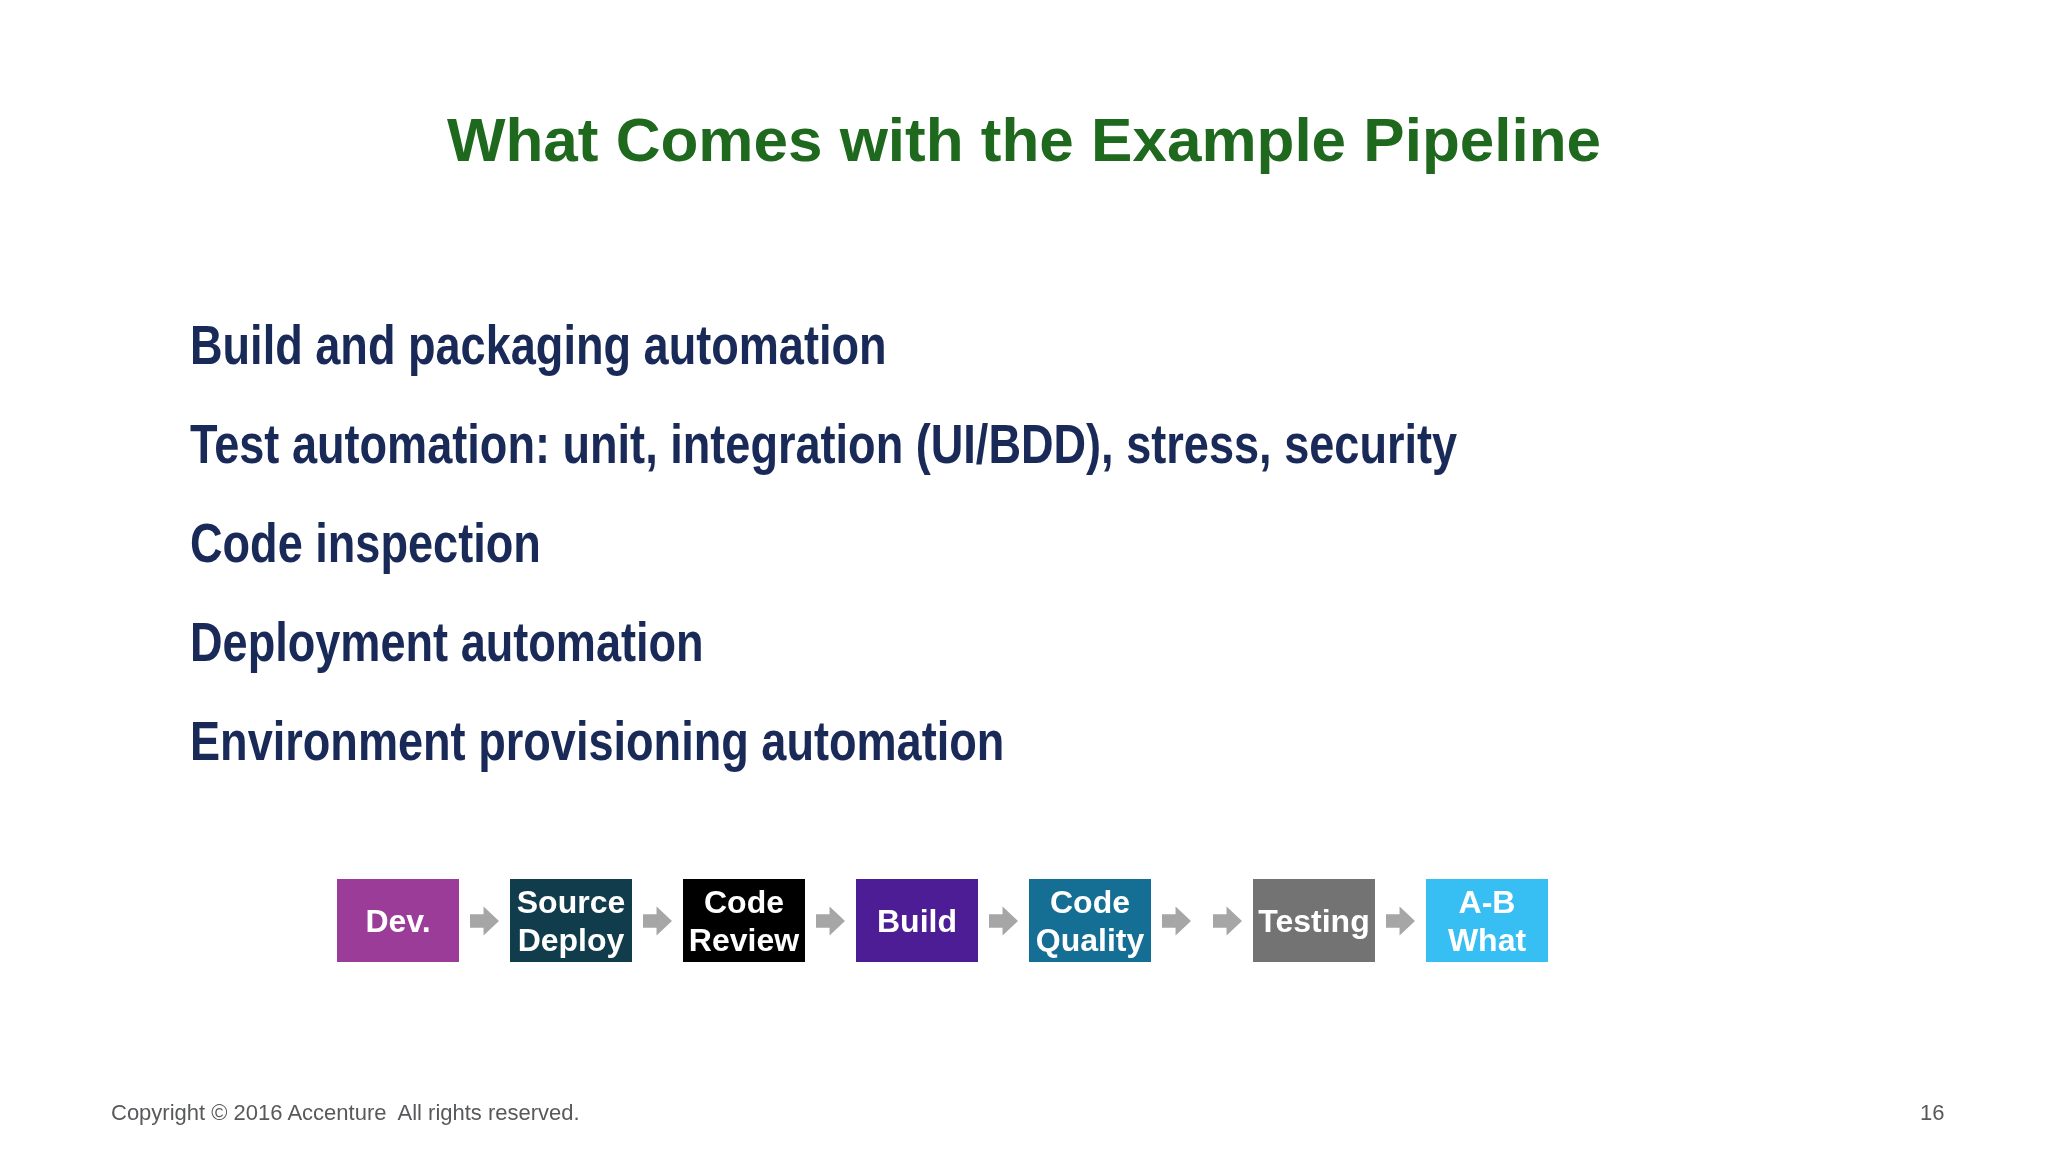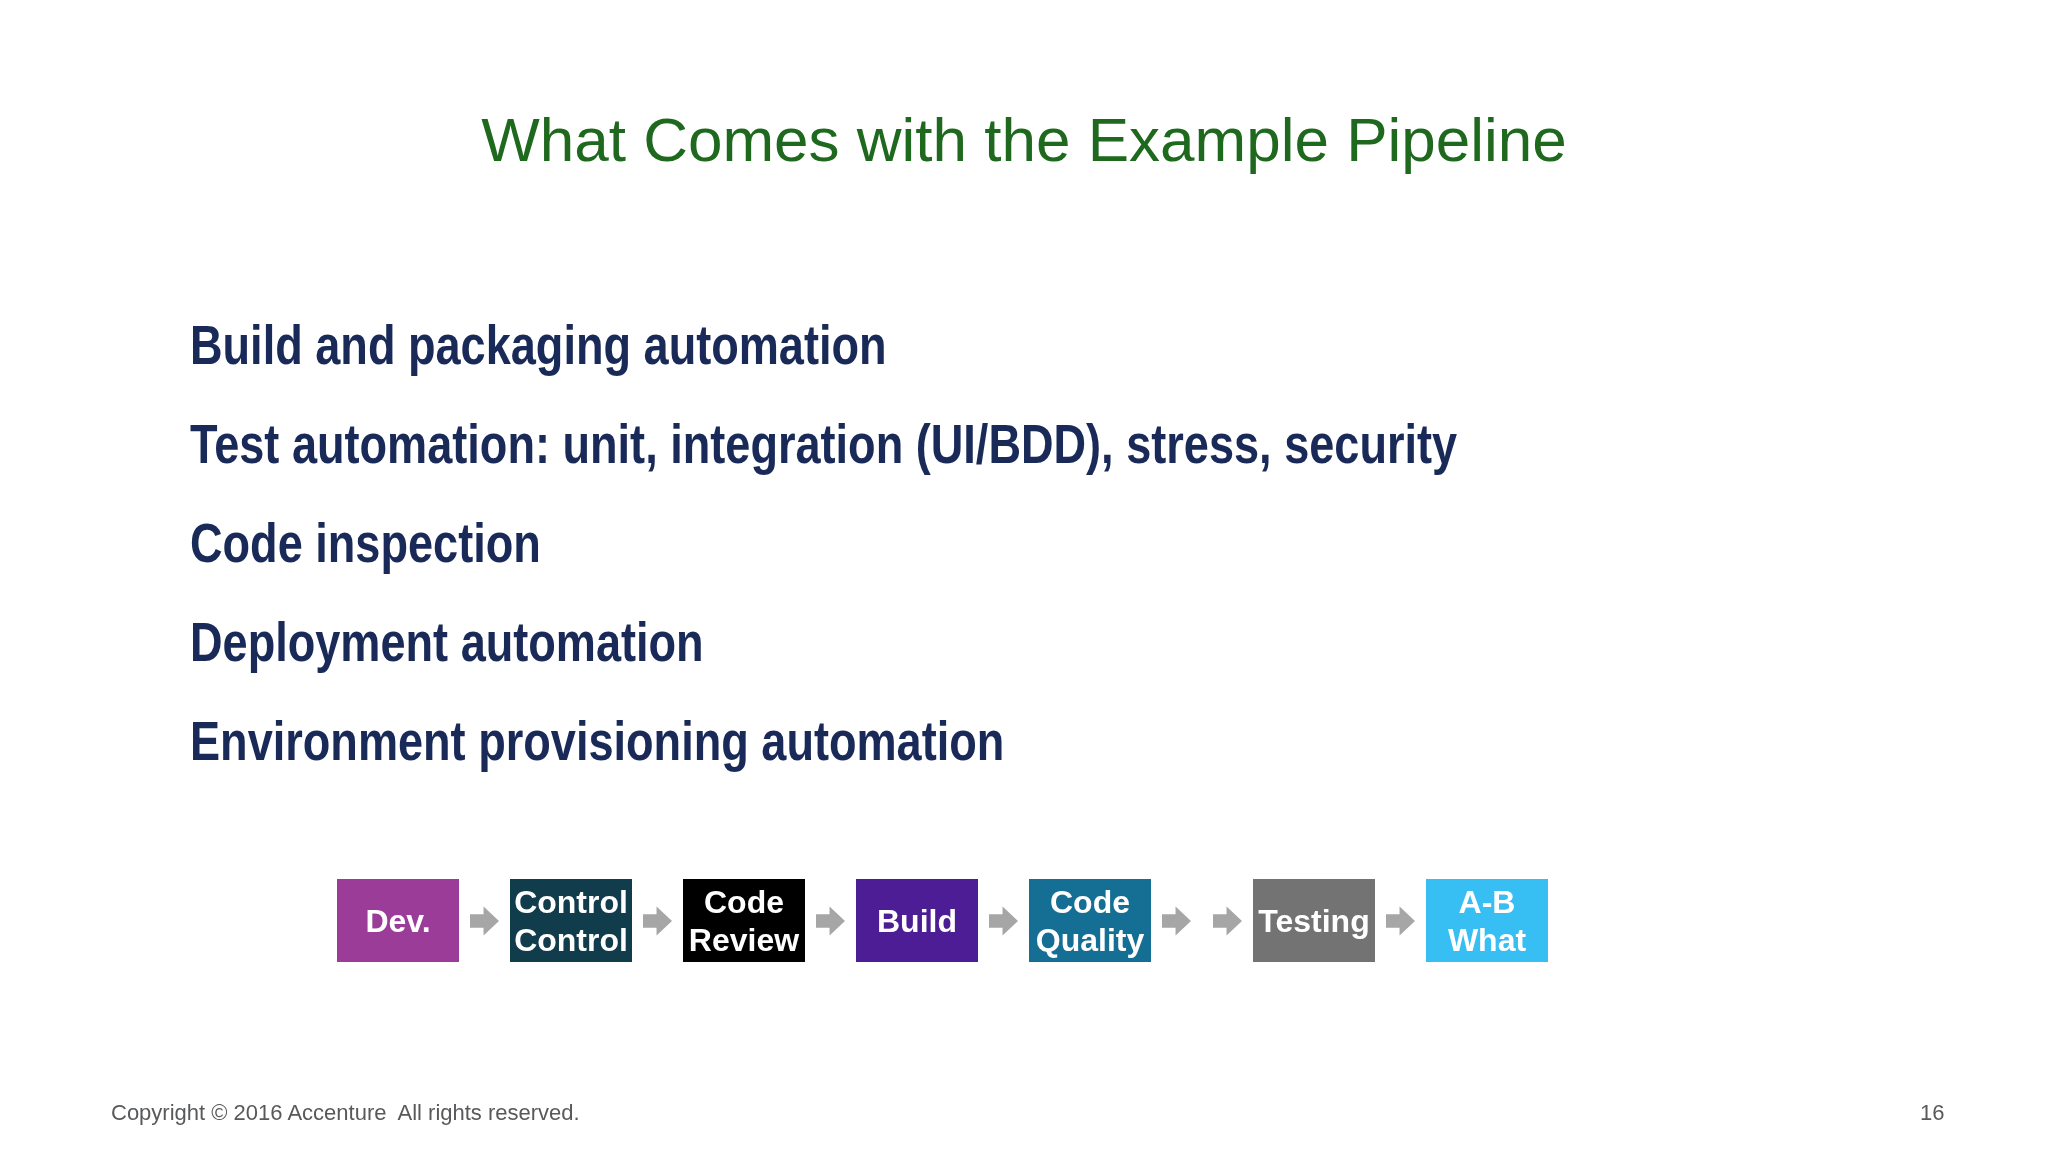--- a/index.html
+++ b/index.html
@@ -16,21 +16,21 @@
     font-family: "Liberation Sans", sans-serif;
   }
   .title {
     position: absolute;
     top: 103px;
     left: 0;
     right: 0;
     margin: 0;
     text-align: center;
     font-size: 62px;
-    font-weight: 400;
+    font-weight: 700;
     line-height: 1.2;
   }
   .bullets {
     position: absolute;
     left: 190px;
     top: 296px;
     transform: scaleX(0.82);
     transform-origin: left top;
   }
   .bullet {
@@ -103,21 +103,21 @@
       <span>Dev.</span>
     </div>
 
     <span class="arrow" style="color: rgb(166, 166, 166);">
       <svg width="29" height="34" viewBox="0 0 30 34">
           <path fill="currentColor" d="M0 10 H14 V2 L30 17 L14 32 V24 H0 Z"></path>
         </svg>
     </span>
 
     <div class="step" style="background: rgb(17, 60, 76);">
-      <span>Control Control</span>
+      <span>Source Deploy</span>
     </div>
 
     <span class="arrow" style="color: rgb(166, 166, 166);">
       <svg width="29" height="34" viewBox="0 0 30 34">
           <path fill="currentColor" d="M0 10 H14 V2 L30 17 L14 32 V24 H0 Z"></path>
         </svg>
     </span>
 
     <div class="step" style="background: #000000;">
       <span>Code Review</span>

